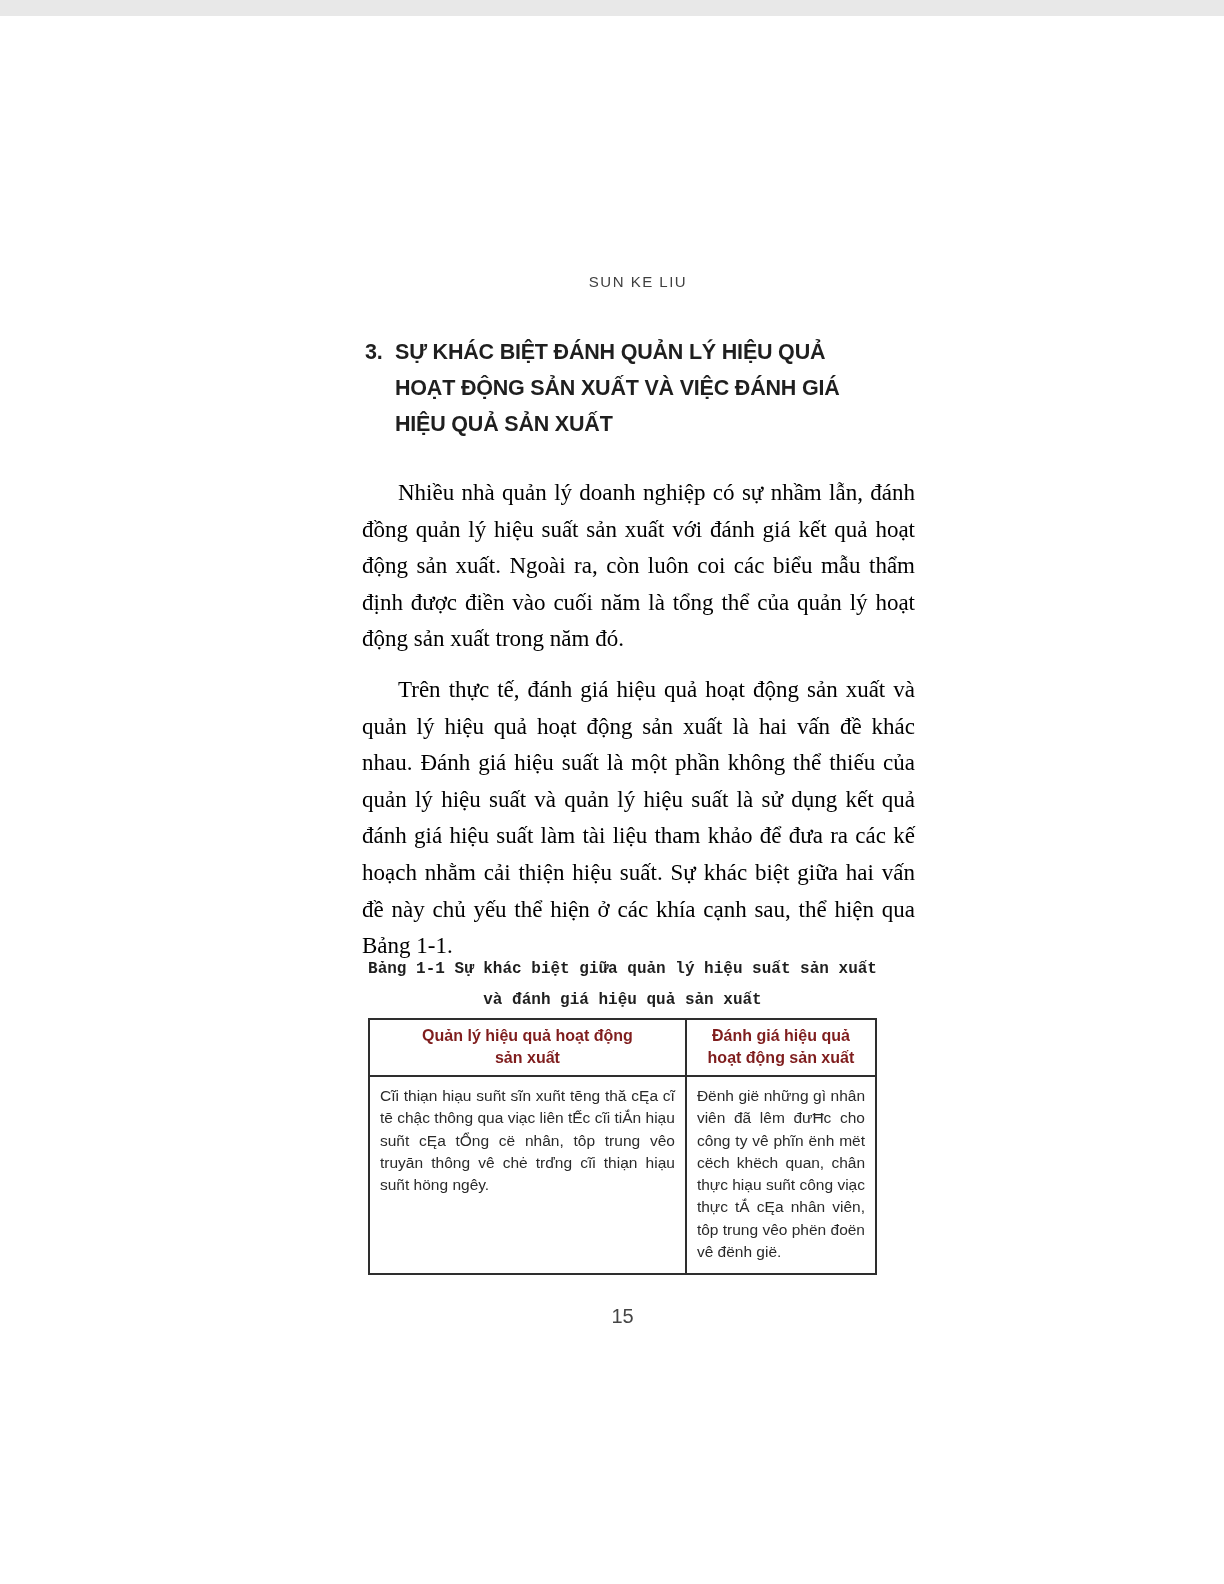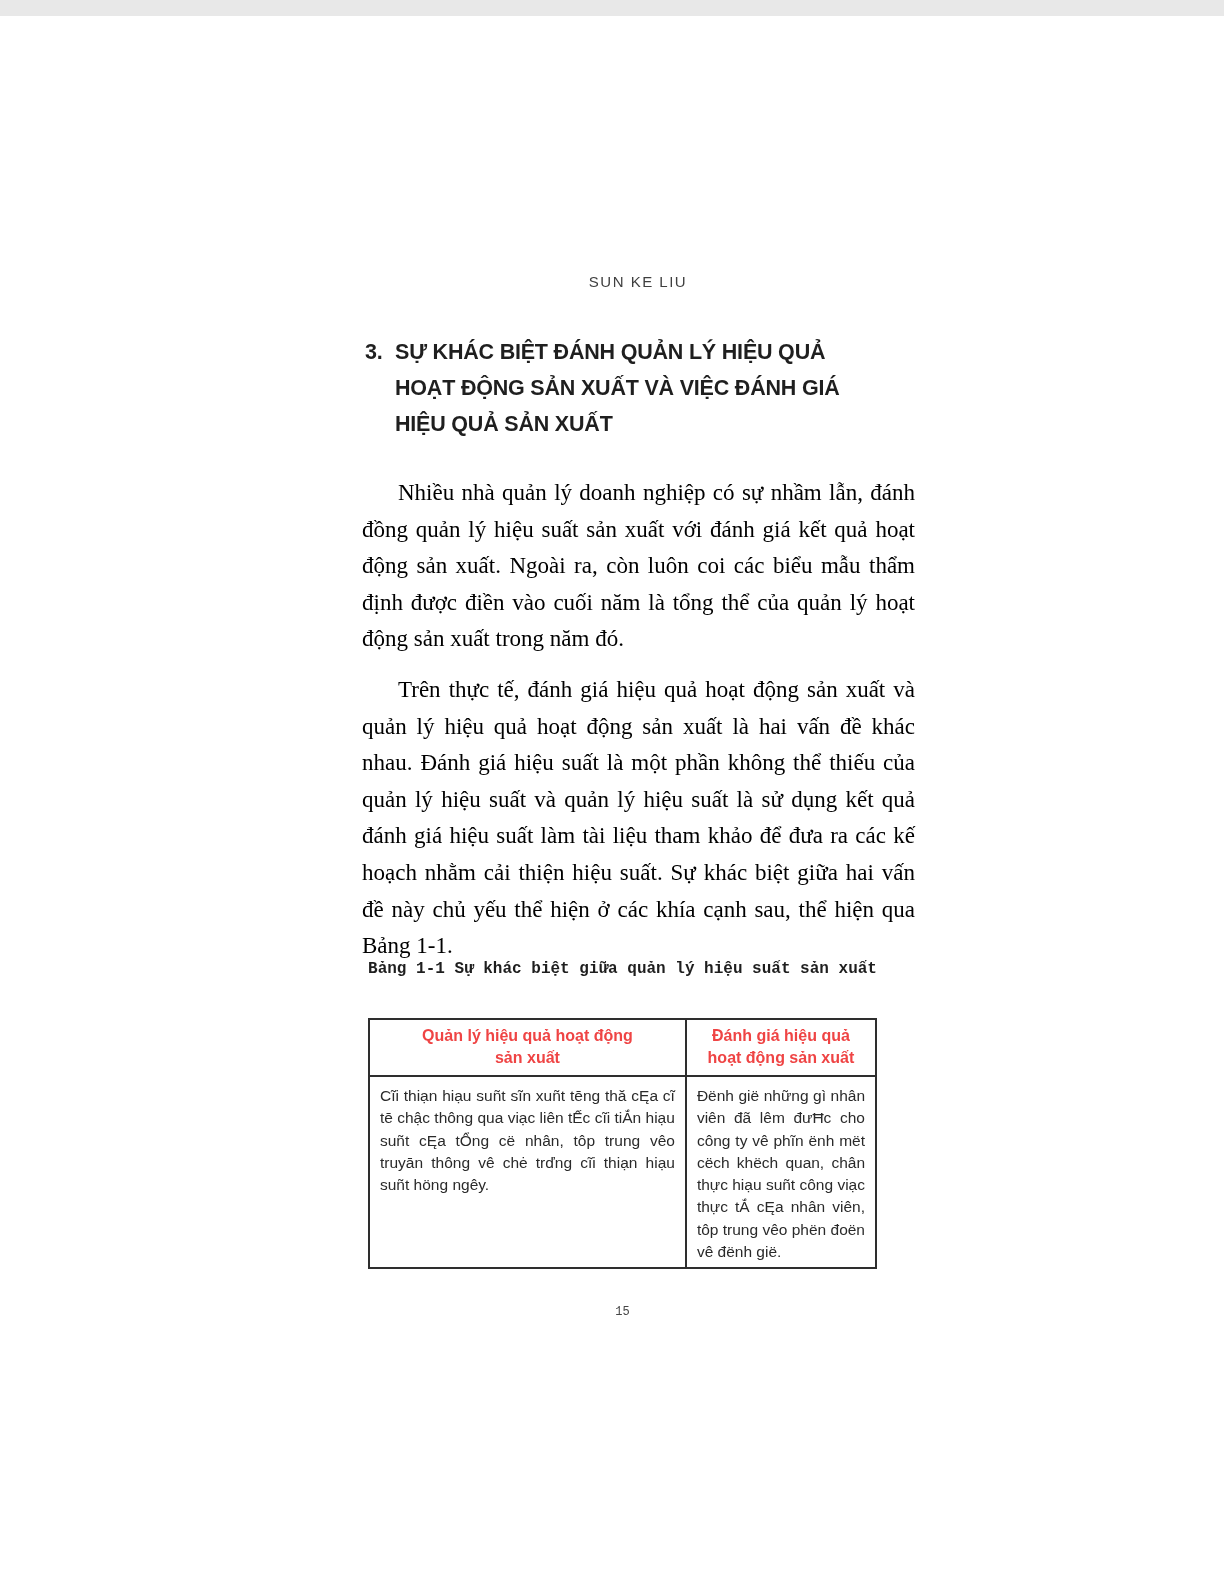--- a/index.html
+++ b/index.html
@@ -85,41 +85,40 @@
     border: 2px solid #2e2e2e;
   }
   .cmp-table col.c1 { width: 62.5%; }
   .cmp-table col.c2 { width: 37.5%; }
   .cmp-table th {
     font-size: 16px;
     line-height: 22px;
     font-weight: bold;
     text-align: center;
     padding: 5px 6px 6px 6px;
-    color: #ef4444;
+    color: #7f1d1d;
   }
   .cmp-table th .hdr-line { display: block; }
   .cmp-table td {
     vertical-align: top;
     font-size: 15.5px;
     line-height: 22.3px;
     text-align: justify;
-    padding: 8px 10px 4px 10px;
+    padding: 8px 10px 10px 10px;
     color: #2a2a2a;
   }
 
   .page-number {
     position: absolute;
     top: 1289px;
     left: 368px;
     width: 509px;
     text-align: center;
-    font-size: 12px;
+    font-size: 20px;
     color: #454545;
-    font-family: Liberation Mono, monospace;
   }
 </style>
 </head>
 <body>
 
 <div class="page">
 
   <div class="running-header">SUN KE LIU</div>
 
   <div class="section-heading">
@@ -130,20 +129,21 @@
       <span class="title-line">HIỆU QUẢ SẢN XUẤT</span>
     </span>
   </div>
 
   <p class="body-para para-1">Nhiều nhà quản lý doanh nghiệp có sự nhầm lẫn, đánh đồng quản lý hiệu suất sản xuất với đánh giá kết quả hoạt động sản xuất. Ngoài ra, còn luôn coi các biểu mẫu thẩm định được điền vào cuối năm là tổng thể của quản lý hoạt động sản xuất trong năm đó.</p>
 
   <p class="body-para para-2">Trên thực tế, đánh giá hiệu quả hoạt động sản xuất và quản lý hiệu quả hoạt động sản xuất là hai vấn đề khác nhau. Đánh giá hiệu suất là một phần không thể thiếu của quản lý hiệu suất và quản lý hiệu suất là sử dụng kết quả đánh giá hiệu suất làm tài liệu tham khảo để đưa ra các kế hoạch nhằm cải thiện hiệu suất. Sự khác biệt giữa hai vấn đề này chủ yếu thể hiện ở các khía cạnh sau, thể hiện qua Bảng 1-1.</p>
 
   <div class="table-caption">
     <span class="cap-line">Bảng 1-1 Sự khác biệt giữa quản lý hiệu suất sản xuất</span>
+    <span class="cap-line">và đánh giá hiệu quả sản xuất</span>
   </div>
 
   <table class="cmp-table">
     <colgroup>
         <col class="c1">
         <col class="c2">
       </colgroup>
     <thead>
       <tr>
         <th>

